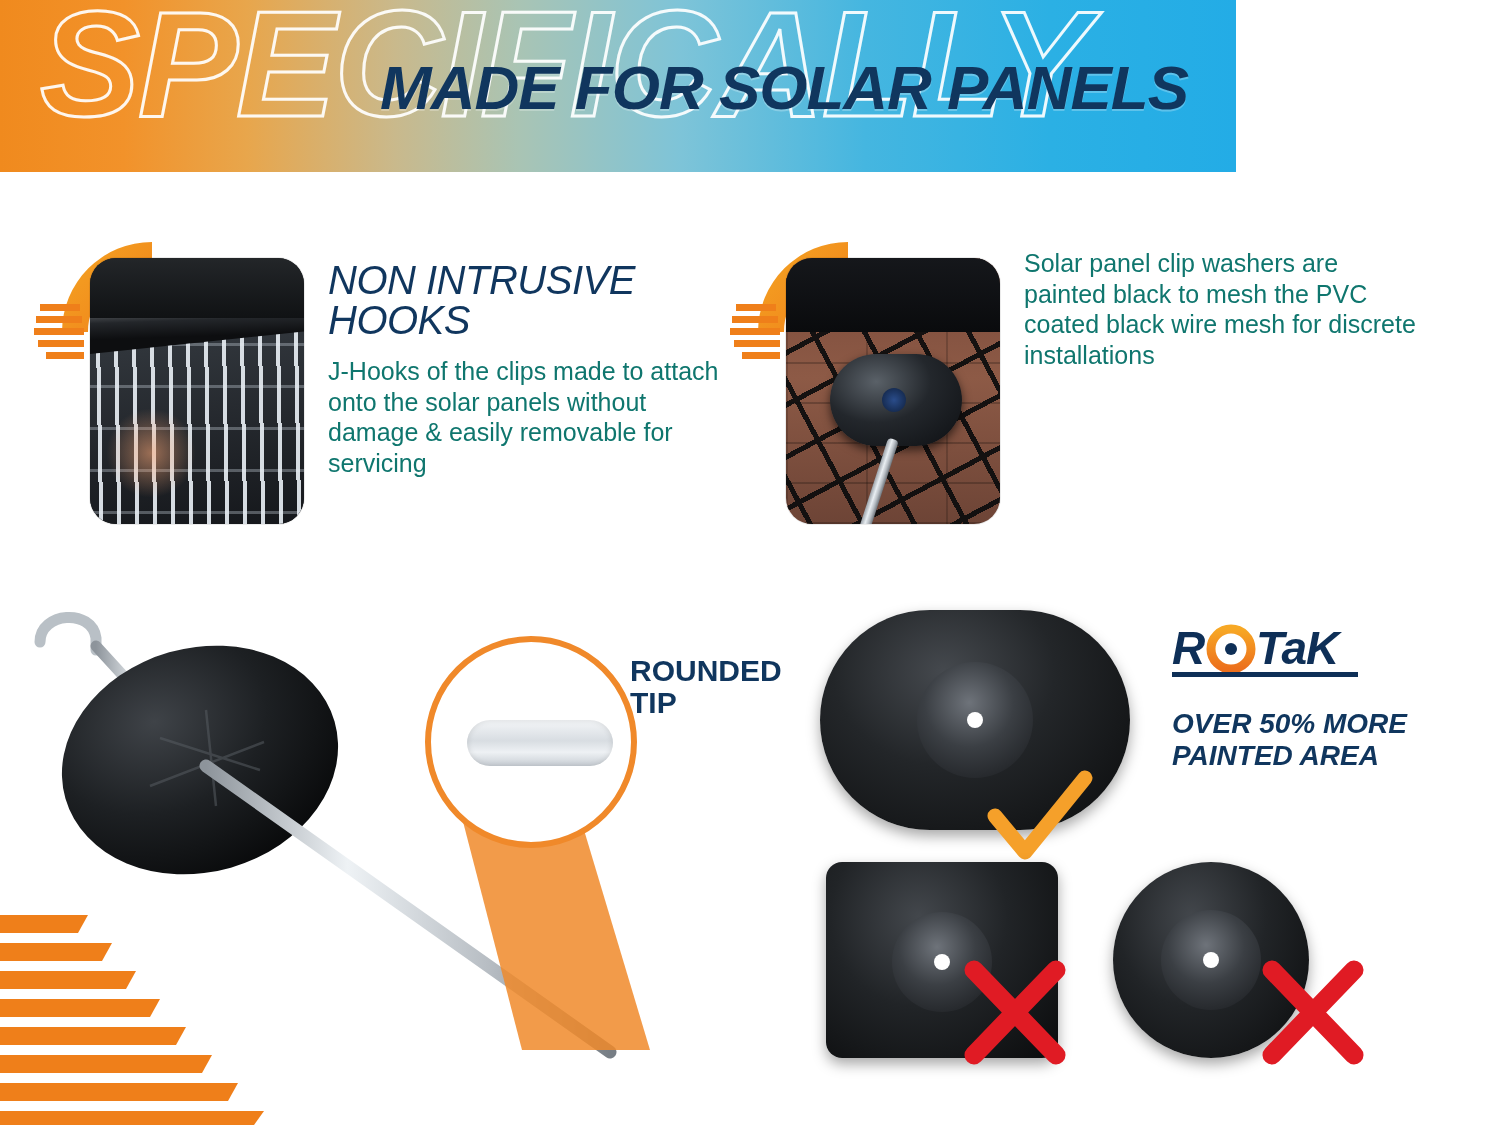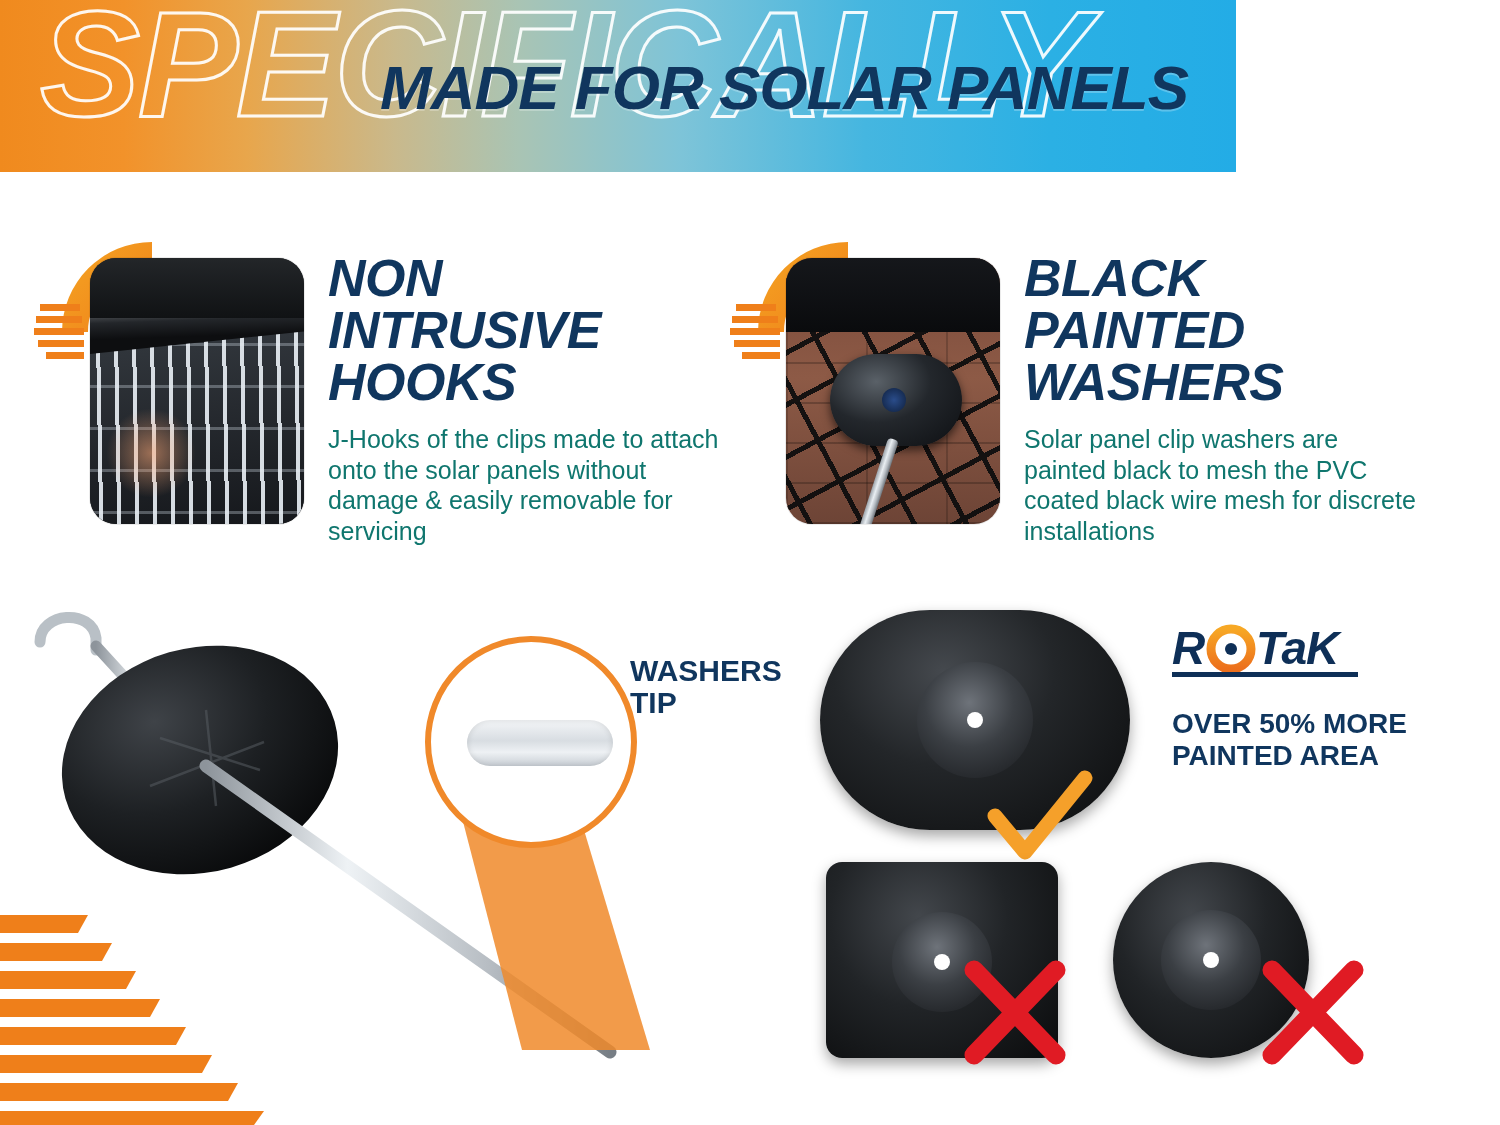--- a/index.html
+++ b/index.html
@@ -81,27 +81,27 @@
     overflow: hidden;
     box-shadow: 0 0 0 1px rgba(0,0,0,0.08);
   }
   .feature-text {
     position: absolute;
     left: 296px;
     top: 36px;
     width: 400px;
   }
   .feature-title {
-    font-size: 52px;
-    font-weight: bold;
+    font-size: 40px;
+    font-weight: normal;
     font-style: italic;
     color: #10365e;
     line-height: 1.0;
     letter-spacing: -0.5px;
-    margin: 4px 0 16px 0;
+    margin: 12px 0 16px 0;
   }
   .feature-body {
     font-size: 25px;
     color: #0f766e;
     line-height: 1.22;
     margin: 0;
   }
 
   
   .photo1 {
@@ -274,20 +274,21 @@
     letter-spacing: -1px;
     line-height: 1;
     white-space: nowrap;
   }
   .brand-sub {
     margin-top: 22px;
     font-size: 28px;
     font-weight: bold;
     color: #10365e;
     line-height: 1.15;
+    font-style: italic;
   }
 </style>
 </head>
 <body>
 
 <div class="banner">
   <div class="banner-outline">SPECIFICALLY</div>
   <div class="banner-title">MADE FOR SOLAR PANELS</div>
 </div>
 
@@ -341,21 +342,20 @@
       <div class="photo2">
         <div class="bricks"></div>
         <div class="netting"></div>
         <div class="panel-top"></div>
         <div class="washer"></div>
         <div class="rod"></div>
       </div>
     </div>
   </div>
   <div class="feature-text">
-    <div class="feature-title">BLACK PAINTED WASHERS</div>
     <div class="feature-body">Solar panel clip washers are painted black to mesh the PVC coated black wire mesh for discrete installations</div>
   </div>
 </div>
 
 <div class="stripes-corner">
   <svg viewBox="0 0 300 220" width="300" height="220">
     <g fill="#ef7f1a">
       <polygon points="0,10 88,10 78,28 0,28"></polygon>
       <polygon points="0,38 112,38 102,56 0,56"></polygon>
       <polygon points="0,66 136,66 126,84 0,84"></polygon>
@@ -394,21 +394,21 @@
   </svg>
 </div>
 
 <svg style="position:absolute; left:400px; top:620px;" width="320" height="460" viewBox="0 0 320 460">
   <polygon points="60,190 178,190 250,430 122,430" fill="#f0892a" opacity="0.85"></polygon>
 </svg>
 <div class="tip-circle">
   <div class="tip-rod"></div>
 </div>
 <div class="tip-label">
-  <div>WASHERS</div>
+  <div>ROUNDED</div>
   <div>TIP</div>
 </div>
 
 <div class="washer-good">
   <div class="hub" style="left:97px; top:52px; width:116px; height:116px;"></div>
 </div>
 <svg style="position:absolute; left:985px; top:770px;" width="110" height="100" viewBox="0 0 110 100">
   <path d="M10 46 L40 82 L100 8" fill="none" stroke="#f5a02a" stroke-width="15" stroke-linecap="round" stroke-linejoin="round"></path>
 </svg>
 

